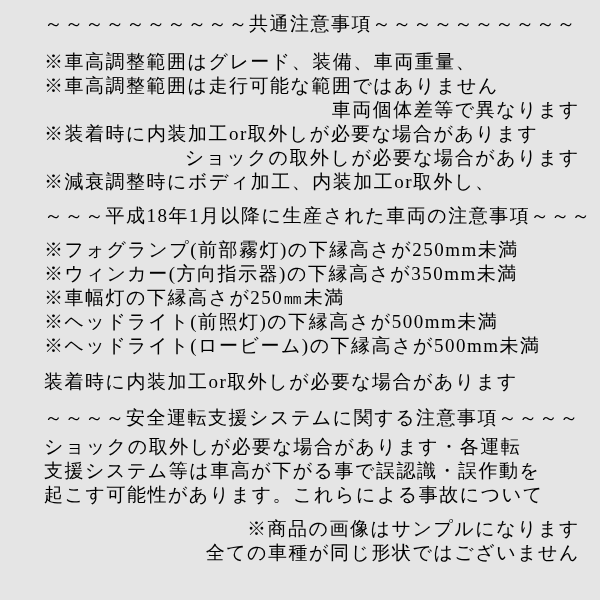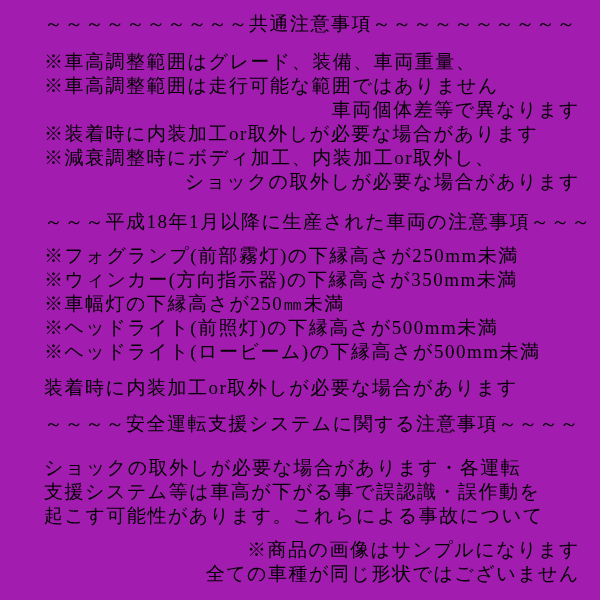--- a/index.html
+++ b/index.html
@@ -5,21 +5,21 @@
   html, body {
     margin: 0;
     padding: 0;
     background: #ffffff;
   }
   .page {
     position: relative;
     width: 600px;
     height: 600px;
     box-sizing: border-box;
-    background: #a21caf;
+    background: #e5e5e5;
     color: #000000;
     font-family: "Liberation Serif", "DejaVu Serif", serif;
     font-size: 19px;
     line-height: 24px;
     letter-spacing: 1.5px;
     padding: 12px 20px 0 44px;
     overflow: hidden;
   }
   .line, .header {
     height: 24px;
@@ -27,40 +27,40 @@
   }
   .header {
     font-weight: 400;
   }
   .indent {
     padding-left: 19px;
     text-align: right;
   }
   
   .sec1 .header { margin-bottom: 14px; }
-  .sec2 { margin-top: 16px; }
+  .sec2 { margin-top: 10px; }
   .sec2 .header { margin-bottom: 10px; }
   .conclusion { margin-top: 12px; }
   .sec3 { margin-top: 12px; }
-  .sec3 .header { margin-bottom: 20px; }
+  .sec3 .header { margin-bottom: 5px; }
   .sample-note { margin-top: 10px; text-align: right; }
 </style>
 </head>
 <body>
 
 <div class="page">
 
   <div class="sec1">
     <div class="header">～～～～～～～～～～共通注意事項～～～～～～～～～～</div>
     <div class="line">※車高調整範囲はグレード、装備、車両重量、</div>
     <div class="line">※車高調整範囲は走行可能な範囲ではありません</div>
     <div class="line indent">車両個体差等で異なります</div>
     <div class="line">※装着時に内装加工or取外しが必要な場合があります</div>
+    <div class="line indent">ショックの取外しが必要な場合があります</div>
     <div class="line">※減衰調整時にボディ加工、内装加工or取外し、</div>
-    <div class="line indent">ショックの取外しが必要な場合があります</div>
   </div>
 
   <div class="sec2">
     <div class="header">～～～平成18年1月以降に生産された車両の注意事項～～～</div>
     <div class="line">※フォグランプ(前部霧灯)の下縁高さが250mm未満</div>
     <div class="line">※ウィンカー(方向指示器)の下縁高さが350mm未満</div>
     <div class="line">※車幅灯の下縁高さが250㎜未満</div>
     <div class="line">※ヘッドライト(前照灯)の下縁高さが500mm未満</div>
     <div class="line">※ヘッドライト(ロービーム)の下縁高さが500mm未満</div>
     <div class="line conclusion">装着時に内装加工or取外しが必要な場合があります</div>

